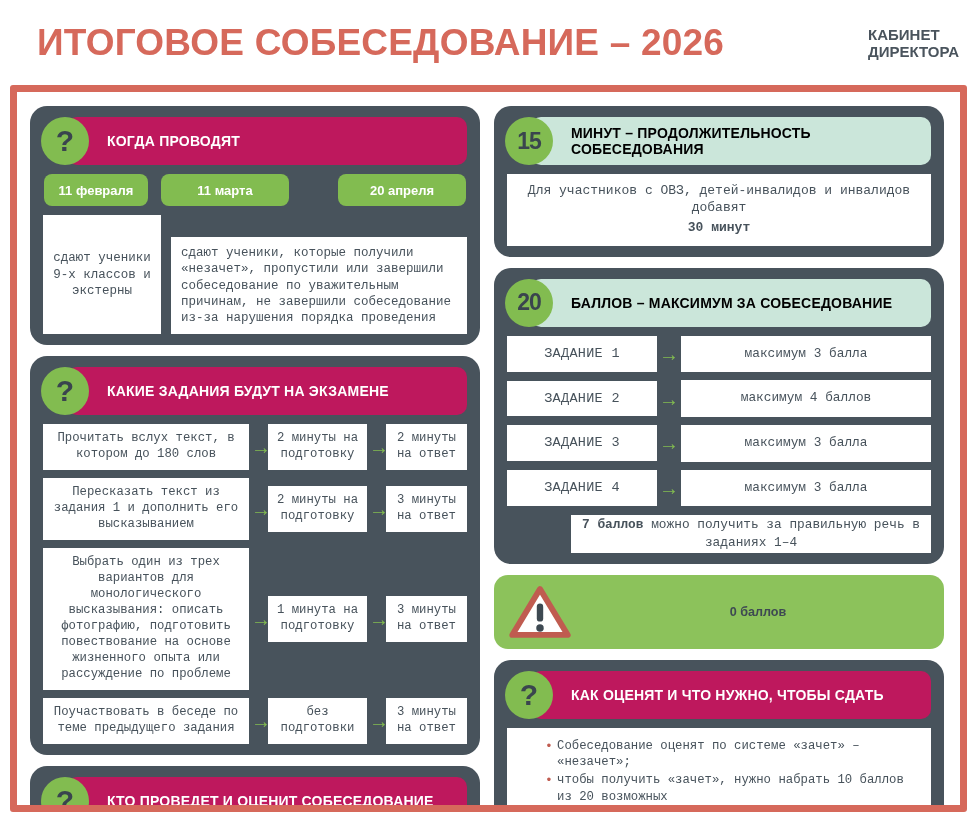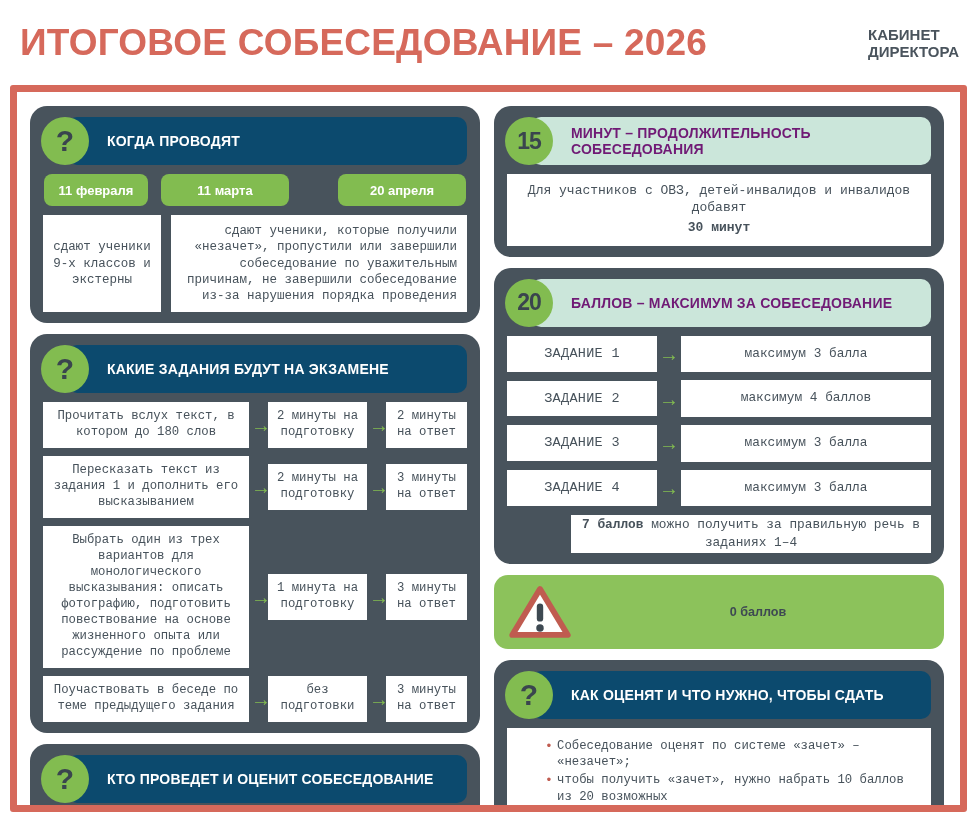--- a/index.html
+++ b/index.html
@@ -1,55 +1,55 @@
 <!DOCTYPE html>
 <html><head>
 <meta charset="utf-8">
 <style>
   html, body { margin:0; padding:0; background:#ffffff; width:977px; height:834px; overflow:hidden; }
   .page { width:977px; height:834px; box-sizing:border-box; background:#ffffff;
           font-family:"Liberation Sans", sans-serif; position:relative; }
 
   
   .top { display:flex; justify-content:space-between; align-items:flex-start;
-         padding:24px 18px 0 20px; height:85px; box-sizing:border-box; }
+         padding:24px 18px 0 37px; height:85px; box-sizing:border-box; }
   .title { color:#D6695B; font-size:37px; font-weight:800; line-height:1; letter-spacing:0.2px; }
   .brand { color:#4A545D; font-size:15px; font-weight:800; line-height:1.15; padding-top:2px; }
   .brand span { display:block; }
 
   
   .frame { margin:0 10px; border:7px solid #D6695B; border-radius:3px; height:727px;
            box-sizing:border-box; padding:14px 13px; display:flex; gap:14px; background:#fff; overflow:hidden; }
   .col { width:450px; display:flex; flex-direction:column; gap:11px; }
 
   
   .panel { background:#48535C; border-radius:17px; padding:11px 13px; box-sizing:border-box; }
 
   .phead { position:relative; padding-left:24px; margin-bottom:9px; }
   .badge { position:absolute; left:-2px; top:50%; transform:translateY(-50%);
            width:48px; height:48px; border-radius:50%; background:#82BC50; color:#3A454E;
            display:flex; align-items:center; justify-content:center; font-weight:800; z-index:2; }
   .badge.q   { font-size:30px; }
   .badge.num { font-size:23px; letter-spacing:-1px; }
   .pbar { border-radius:10px; min-height:38px; display:flex; align-items:center;
           padding:5px 10px 5px 40px; font-weight:800; font-size:14px; letter-spacing:0.2px; }
-  .pbar.red  { background:#0c4a6e; color:#ffffff; }
-  .pbar.mint { background:#CBE6DA; color:#701a75; }
+  .pbar.red  { background:#be185d; color:#ffffff; }
+  .pbar.mint { background:#CBE6DA; color:#000000; }
 
   .card { background:#ffffff; border-radius:0; color:#47525B; font-size:12.5px;
           line-height:1.3; padding:8px 10px; box-sizing:border-box;font-family:Liberation Mono, monospace; }
 
   
   .dates { display:flex; justify-content:space-between; margin:0 1px 9px 1px; }
   .chip { background:#82BC50; color:#ffffff; font-weight:800; font-size:13px;
           border-radius:8px; height:32px; display:flex; align-items:center; justify-content:center; }
   .chip.c1 { width:104px; } .chip.c2 { width:128px; margin-right:36px; } .chip.c3 { width:128px; }
   .when-cards { display:flex; gap:10px; }
   .when-small { width:118px; text-align:center; display:flex; align-items:center; justify-content:center; }
-  .when-large { flex:1; text-align:right; display:flex; align-items:center; justify-content:center; }
+  .when-large { flex:1; text-align:left; display:flex; align-items:center; justify-content:center;margin-top:22px; }
 
   
   .tasks-grid { display:grid; grid-template-columns:206px 15px 99px 15px 1fr;
                 column-gap:2px; row-gap:8px; align-items:center; }
   .task-card { text-align:center; padding:7px 6px; font-size:12.3px; }
   .arrow { color:#82BC50; font-size:20px; font-weight:700; text-align:center; line-height:1; }
 
   
   .who-cols { display:flex; gap:12px; }
   .who-col { flex:1; display:flex; flex-direction:column; gap:9px; }

